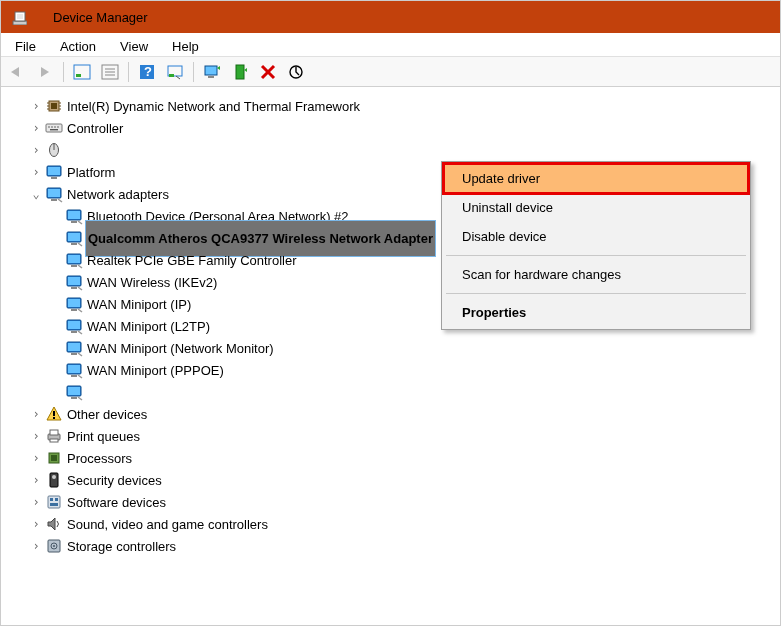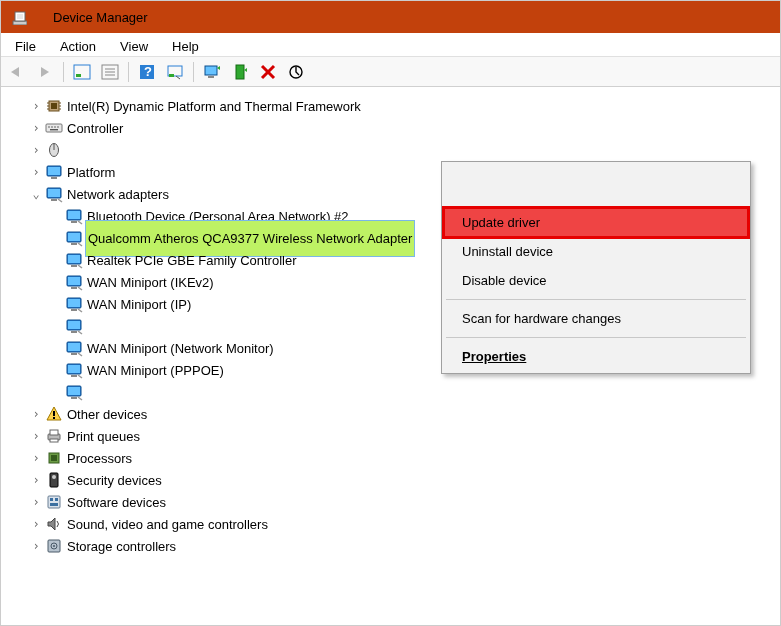--- a/index.html
+++ b/index.html
@@ -12,30 +12,30 @@
 .toolbar { height: 30px; display: flex; align-items: center; padding: 0 4px; gap: 4px; border-bottom:1px solid #d0d0d0; background:#f8f8f8;}
 .toolbar .tb { width:24px; height:24px; display:inline-flex; align-items:center; justify-content:center; border:1px solid transparent; }
 .toolbar .sep { width:1px; height:20px; background:#ccc; margin:0 2px;}
 .toolbar .disabled { opacity:0.4; }
 
 .content { padding: 8px 0 8px 8px; overflow:auto; height: calc(626px - 32px - 24px - 30px); position:relative;}
 .row { display:flex; align-items:center; height:22px; white-space:nowrap;}
 .exp { width:14px; text-align:center; color:#6b6b6b; font-size:12px; cursor:default; user-select:none; font-family: monospace;}
 .icon { width:18px; height:18px; display:inline-flex; align-items:center; justify-content:center; margin:0 2px;}
 .label { padding: 1px 2px; }
-.sel { background:#bef264; border:1px solid #7ab7e8; padding:10px 2px; }
+.sel { background:#737373; border:1px solid #7ab7e8; padding:10px 2px;font-weight:bold; }
 .indent { display:inline-block; }
 .pad-1 { width: 20px; }
 .pad-2 { width: 40px; }
 
 .ctxmenu { position:absolute; left:440px; top:160px; width:310px; background:#f2f2f2; border:1px solid #a0a0a0; box-shadow: 3px 3px 4px rgba(0,0,0,0.25); z-index:10; padding:2px;}
 .ctxmenu .mi { padding: 7px 18px; cursor:default; }
-.ctxmenu .mi.highlight { background:#ef4444; outline: 3px solid #e60000; outline-offset:-1px;margin-top:44px;}
+.ctxmenu .mi.highlight { background:#fdba74; outline: 3px solid #e60000; outline-offset:-1px;}
 .ctxmenu .sep { height:1px; background:#c8c8c8; margin:4px 2px; }
-.ctxmenu .bold { font-weight:600;text-decoration:underline; }
+.ctxmenu .bold { font-weight:600; }
 
 svg { display:block; }
 </style>
 </head>
 <body>
 
 <svg width="0" height="0" style="position:absolute">
   <defs>
     <g id="ic-monitor">
         <rect x="2" y="3" width="14" height="10" rx="1" fill="#2a7fd4" stroke="#0b4c8b"></rect>
@@ -197,21 +197,21 @@
 
 <div class="content" id="tree">
     <div class="row">
       <span class="indent pad-1"></span>
       <span class="exp">›</span>
       <span class="icon">
         <svg width="18" height="18" viewBox="0 0 18 18">
           <use href="#ic-chip"></use>
         </svg>
       </span>
-      <span class="label">Intel(R) Dynamic Platform and Thermal Framework</span>
+      <span class="label">Intel(R) Dynamic Network and Thermal Framework</span>
     </div>
     <div class="row">
       <span class="indent pad-1"></span>
       <span class="exp">›</span>
       <span class="icon">
         <svg width="18" height="18" viewBox="0 0 18 18">
           <use href="#ic-keyboard"></use>
         </svg>
       </span>
       <span class="label">Controller</span>
@@ -276,40 +276,41 @@
       <span class="label">Realtek PCIe GBE Family Controller</span>
     </div>
     <div class="row">
       <span class="indent pad-2"></span>
       <span class="exp"></span>
       <span class="icon">
         <svg width="18" height="18" viewBox="0 0 18 18">
           <use href="#ic-network"></use>
         </svg>
       </span>
-      <span class="label">WAN Miniport (IKEv2)</span>
+      <span class="label">WAN Wireless (IKEv2)</span>
     </div>
     <div class="row">
       <span class="indent pad-2"></span>
       <span class="exp"></span>
       <span class="icon">
         <svg width="18" height="18" viewBox="0 0 18 18">
           <use href="#ic-network"></use>
         </svg>
       </span>
       <span class="label">WAN Miniport (IP)</span>
     </div>
     <div class="row">
       <span class="indent pad-2"></span>
       <span class="exp"></span>
       <span class="icon">
         <svg width="18" height="18" viewBox="0 0 18 18">
           <use href="#ic-network"></use>
         </svg>
       </span>
+      <span class="label">WAN Miniport (L2TP)</span>
     </div>
     <div class="row">
       <span class="indent pad-2"></span>
       <span class="exp"></span>
       <span class="icon">
         <svg width="18" height="18" viewBox="0 0 18 18">
           <use href="#ic-network"></use>
         </svg>
       </span>
       <span class="label">WAN Miniport (Network Monitor)</span>

